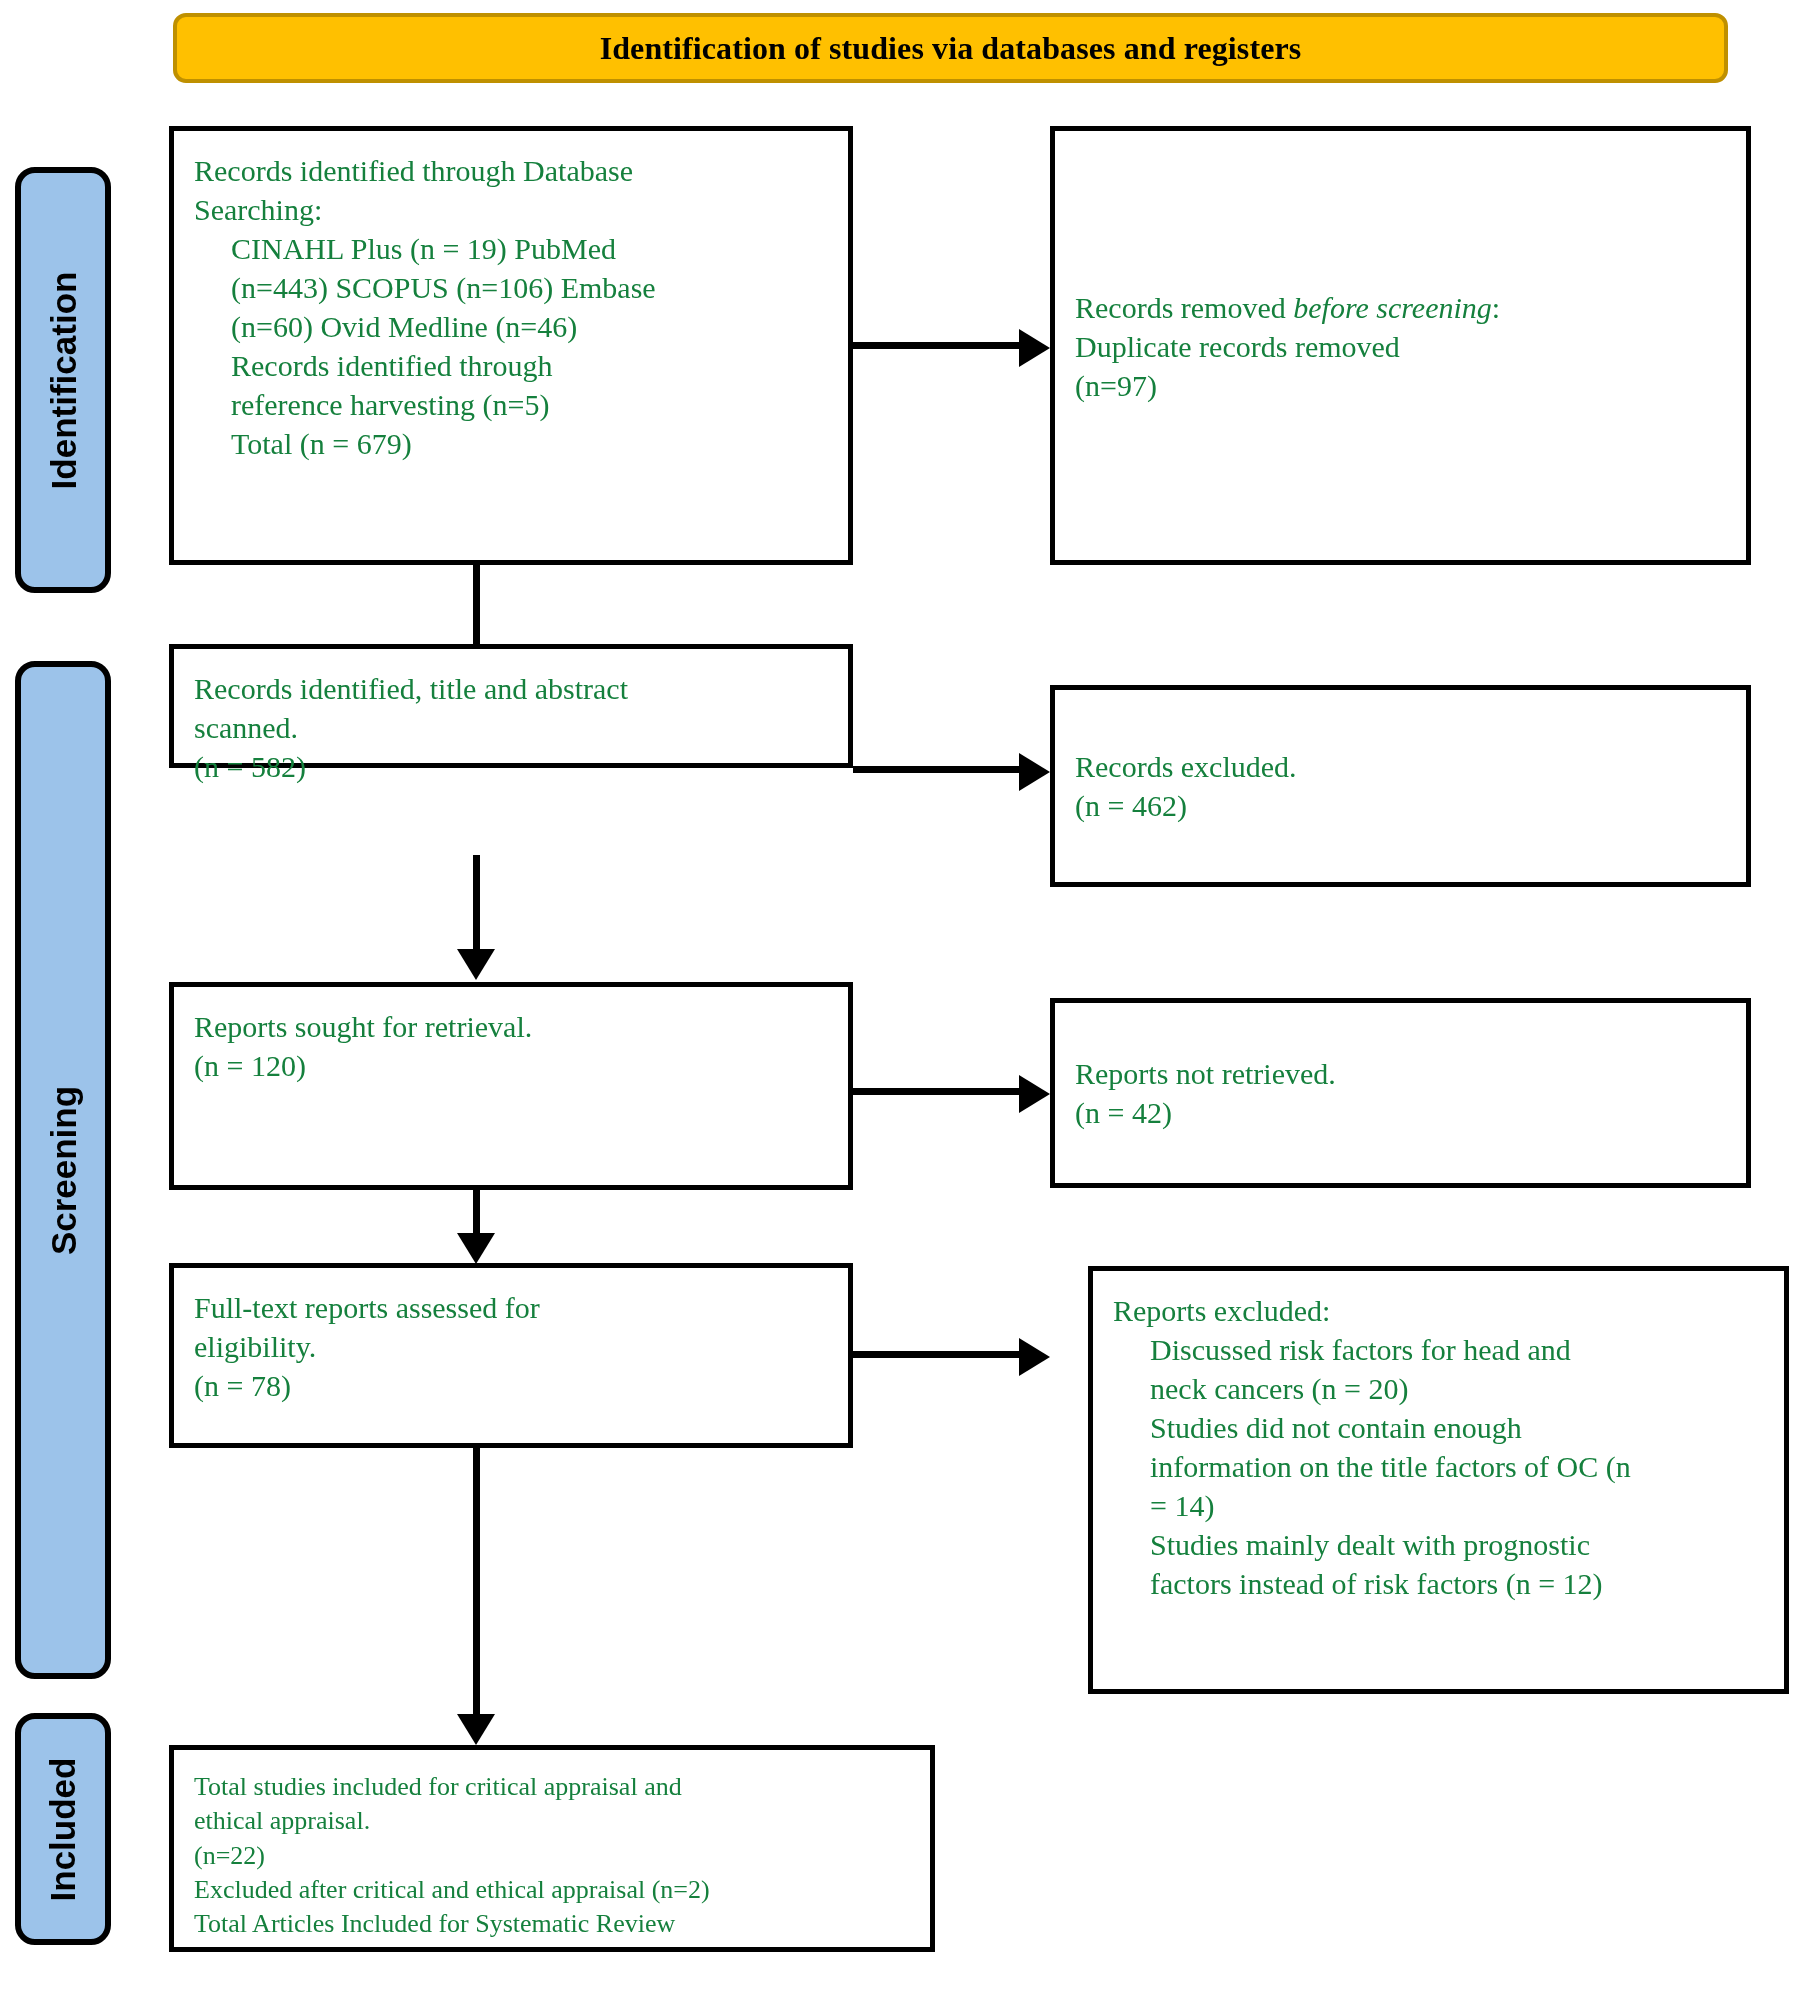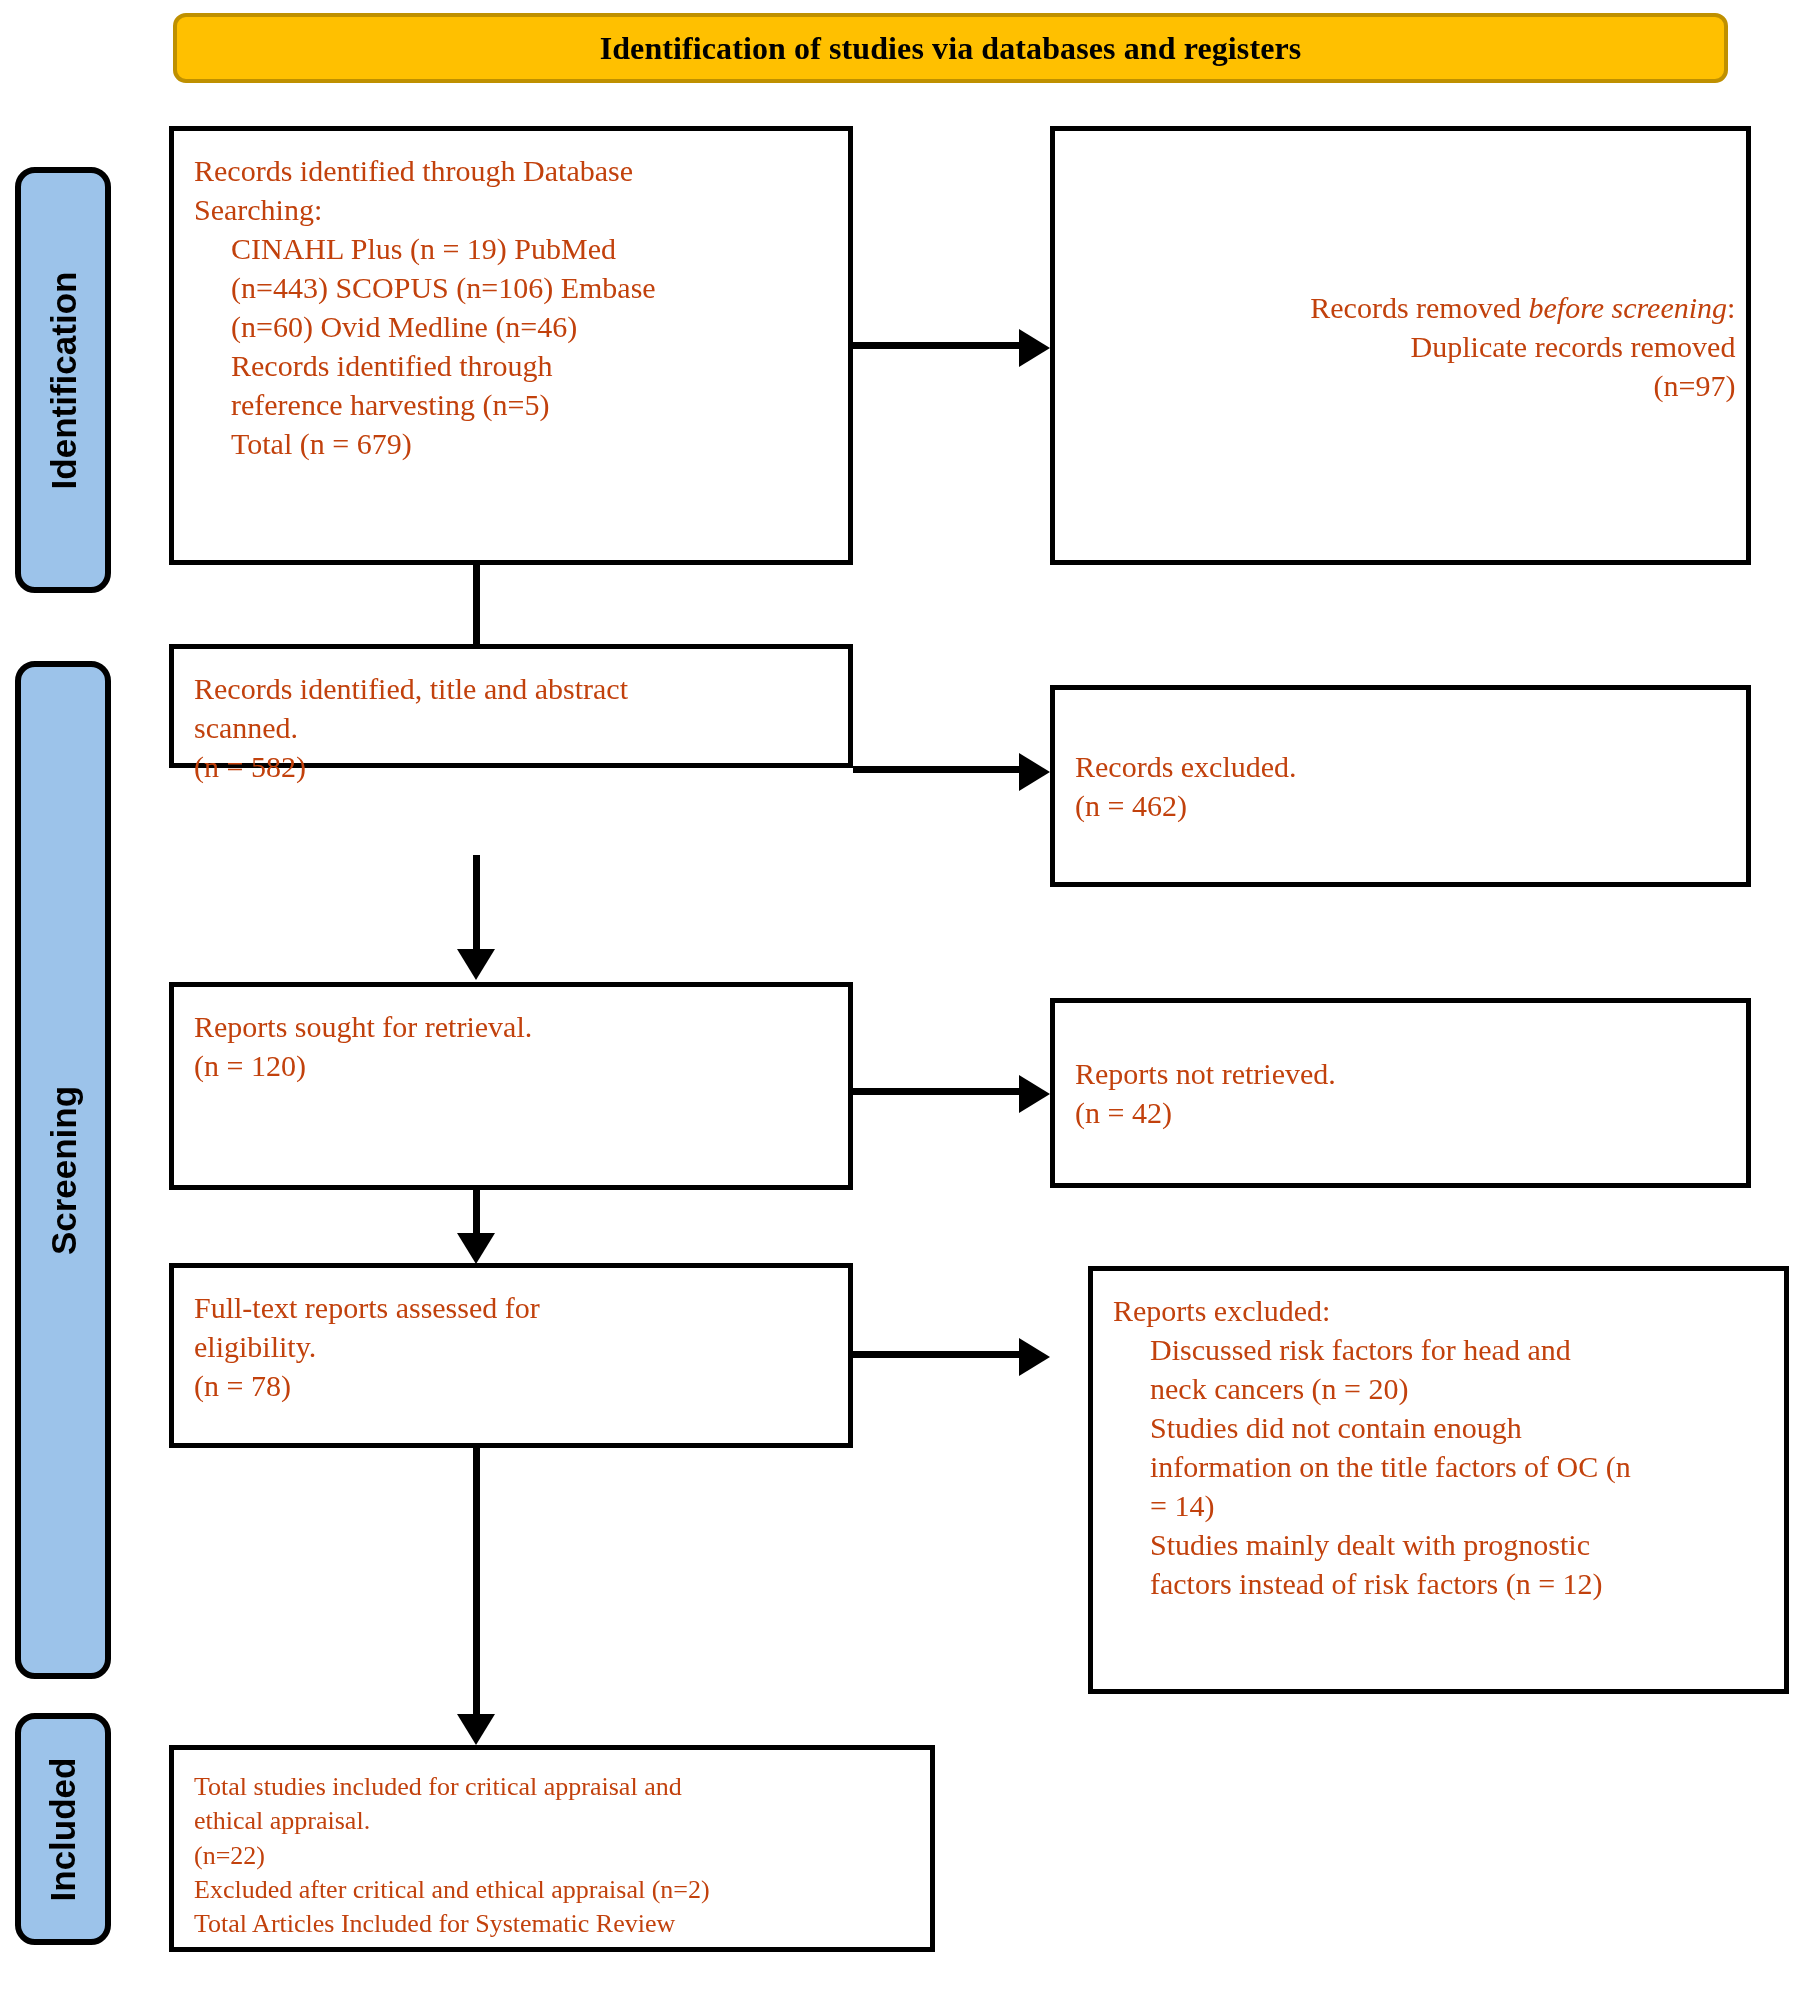--- a/index.html
+++ b/index.html
@@ -59,36 +59,36 @@
     background: #ffffff;
     border: 5.3px solid #000000;
     padding: 0;
   }
   .box-text {
     position: absolute;
     left: 20px;
     right: 10.6px;
     font-size: 30px;
     line-height: 1.30;
-    color: #c2410c;
+    color: #15803d;
   }
   .box-text.vcenter { top: 50%; transform: translateY(-50%); }
   .box-text.tpad    { top: 20px; }
   .indent { padding-left: 37px; display: block; }
   .italic { font-style: italic; }
 
   
   #box-identified      { left: 169px; top: 126px;  width: 684px; height: 439px; }
   #box-scanned         { left: 169px; top: 644px; width: 684px; height: 124px; }
   #box-sought          { left: 169px; top: 982px; width: 684px; height: 208px; }
   #box-fulltext        { left: 169px; top: 1263px; width: 684px; height: 185px; text-decoration: underline; }
   #box-included-final  { left: 169px; top: 1745px; width: 766px; height: 207px; }
 
   
-  #box-removed         { left: 1050px; top: 126px;  width: 701px; height: 439px; text-align: right; }
+  #box-removed         { left: 1050px; top: 126px;  width: 701px; height: 439px; }
   #box-excluded        { left: 1050px; top: 685px; width: 701px; height: 202px; }
   #box-notretrieved    { left: 1050px; top: 998px; width: 701px; height: 190px; }
   #box-reports-excl    { left: 1050px; top: 1266px; width: 701px; height: 428px; margin-left: 38px; }
 
   #box-included-final .box-text { font-size: 26px; line-height: 1.32; font-family: Liberation Serif, serif; }
 
   
   .arrow-line-v {
     position: absolute;
     width: 6.5px;

